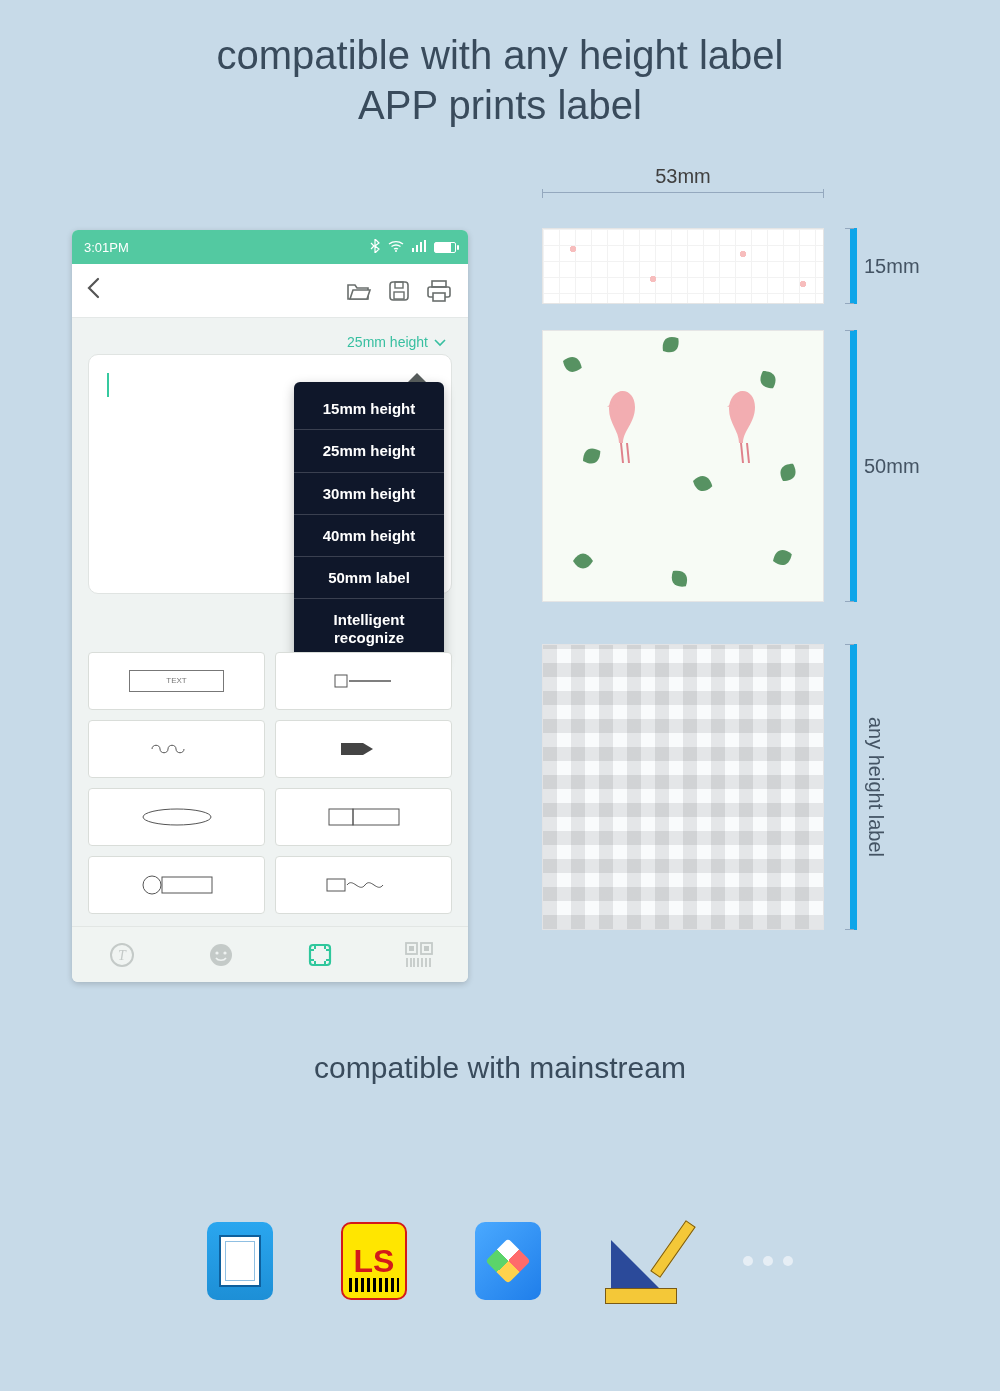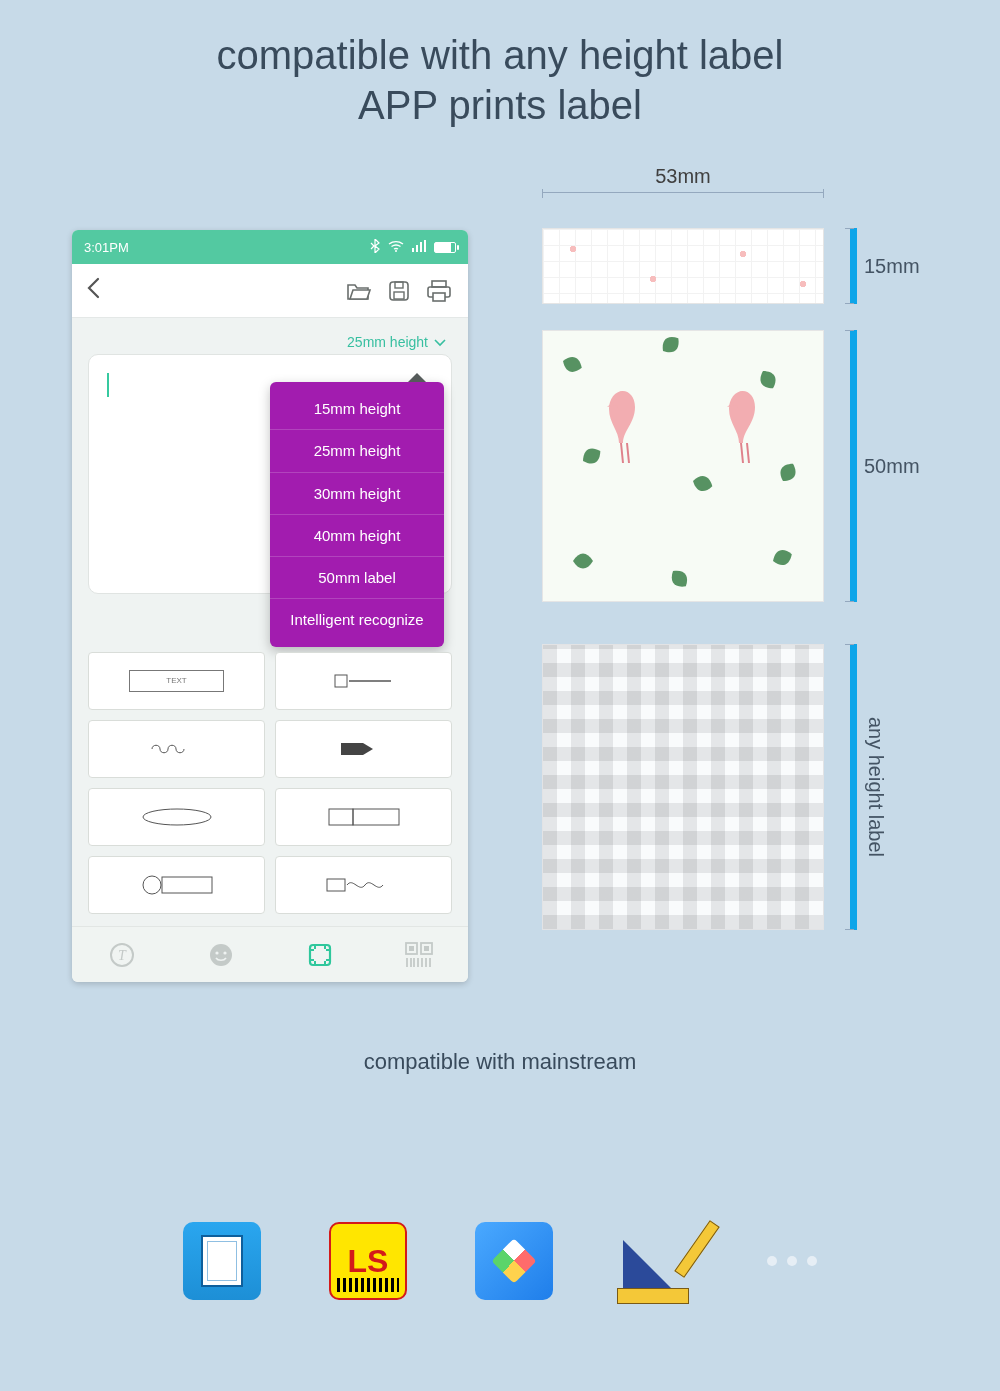--- a/index.html
+++ b/index.html
@@ -48,24 +48,25 @@
 .canvas-region{position:relative;padding:10px 16px 0 16px;}
 .height-row{display:flex;justify-content:flex-end;align-items:center;gap:6px;font-size:14px;color:#37bfa0;padding:6px 6px 4px 0;}
 .card{
   background:#fff;border-radius:10px;height:240px;width:100%;
   border:1px solid #e0e4e2;position:relative;padding:18px;
 }
 .caret-line{width:2px;height:24px;background:#36c99f;}
 
 
 .dropdown{
-  position:absolute;right:24px;top:152px;width:174px;
-  background:#a21caf;border-radius:6px;
+  position:absolute;right:24px;top:152px;width:150px;
+  background:#0f172a;border-radius:6px;
   box-shadow:0 4px 12px rgba(0,0,0,.25);
   padding:6px 0;
+  font-weight:bold;
 }
 .dropdown::before{
   content:"";position:absolute;top:-9px;right:18px;
   border:9px solid transparent;border-bottom-color:#555b5a;border-top:none;
 }
 .dd-item{
   color:#fff;font-size:15px;text-align:center;
   padding:12px 6px;border-bottom:1px solid rgba(255,255,255,.18);line-height:1.15;
 }
 .dd-item:last-child{border-bottom:none;}
@@ -125,23 +126,23 @@
 .dim-v{position:absolute;border-right:7px solid #0ea5e9;}
 .dim-v::before,.dim-v::after{content:"";position:absolute;right:-4px;height:1px;width:9px;background:#94a8be;}
 .dim-v::before{top:0;} .dim-v::after{bottom:0;}
 .dim-v .lbl{position:absolute;left:14px;top:50%;transform:translateY(-50%);font-size:20px;color:#445464;white-space:nowrap;}
 .dim-v.vert-label .lbl{writing-mode:vertical-rl;left:14px;transform:translateY(-50%);}
 .dim-v1{left:312px;top:36px;height:76px;}
 .dim-v2{left:312px;top:138px;height:272px;}
 .dim-v3{left:312px;top:452px;height:286px;}
 
 
-.sub{position:absolute;left:0;right:0;top:1048px;text-align:center;font-size:22px;line-height:1.3;color:#394b5c;}
+.sub{position:absolute;left:0;right:0;top:1048px;text-align:center;font-size:30px;line-height:1.3;color:#394b5c;}
 .app-row{position:absolute;left:0;right:0;top:1222px;display:flex;align-items:center;justify-content:center;gap:68px;}
-.app{width:78px;height:78px;border-radius:10px;display:flex;align-items:center;justify-content:center;position:relative;}
+.app{width:66px;height:78px;border-radius:10px;display:flex;align-items:center;justify-content:center;position:relative;}
 .app.a1{background:linear-gradient(#2aa6ef,#1d8fd6);}
 .app.a1 .sheet{width:42px;height:52px;background:#fff;border:2px solid #0e5f9c;position:relative;}
 .app.a1 .sheet::before{content:"";position:absolute;inset:4px;border:1px solid #8fbfe2;}
 .app.a2{background:#ffe600;border:2px solid #d31a1a;}
 .app.a2 .ls{font:700 32px/1 Arial;color:#d31a1a;}
 .app.a2 .bars{position:absolute;left:6px;right:6px;bottom:6px;height:14px;
   background:repeating-linear-gradient(90deg,#000 0 3px,transparent 3px 6px);}
 .app.a3{background:linear-gradient(135deg,#4aa9ff,#1f7eea);}
 .app.a3 .diamond{width:32px;height:32px;transform:rotate(45deg);
   background:conic-gradient(#ff6b6b 0 25%,#ffd24d 0 50%,#5bd46a 0 75%,#fff 0);border-radius:4px;}

